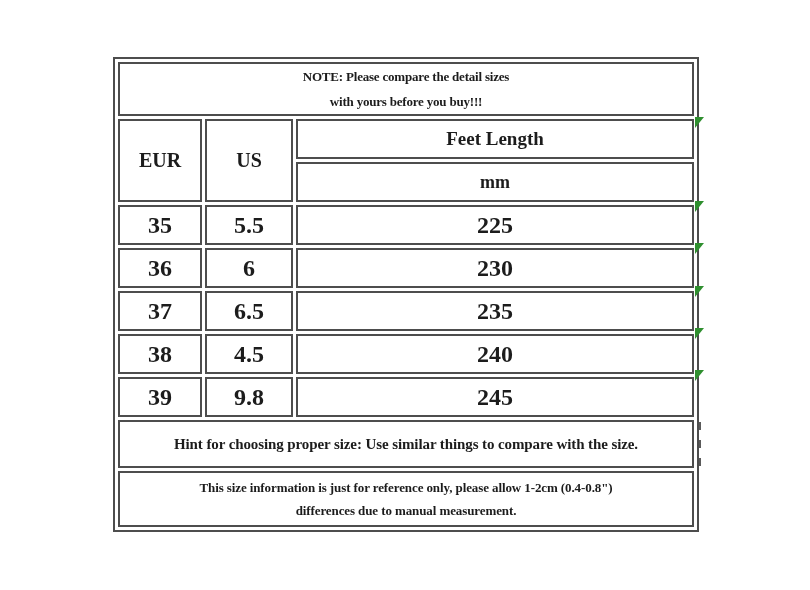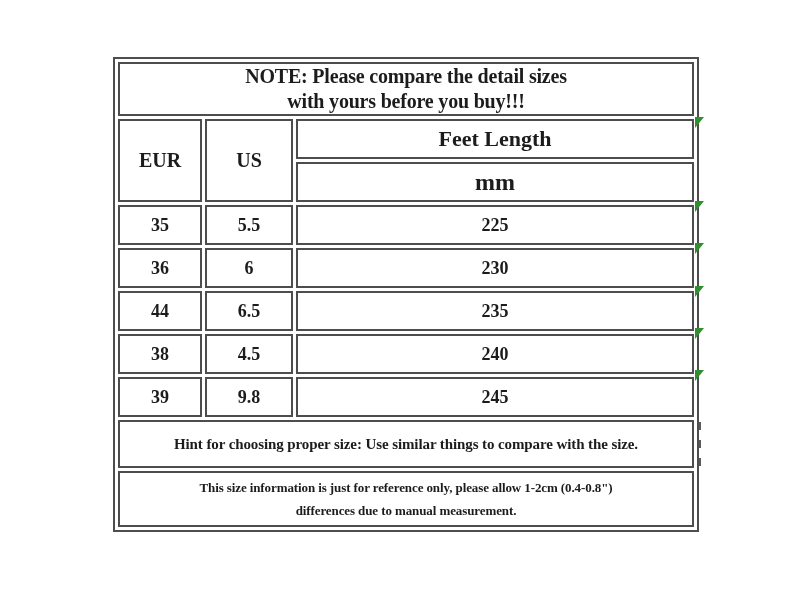--- a/index.html
+++ b/index.html
@@ -33,39 +33,39 @@
     text-align: center;
     vertical-align: middle;
     padding: 0 2px;
     font-weight: bold;
     overflow: hidden;
   }
   col.c-eur { width: 84px; }
   col.c-us  { width: 88px; }
   td.note-cell {
     height: 50px;
-    font-size: 20px;
+    font-size: 13px;
     line-height: 25px;
     letter-spacing: -0.2px;
   }
   td.col-head {
     font-size: 20px;
     margin-left: 20px;
   }
   td.feet-head {
     height: 36px;
-    font-size: 22px;
+    font-size: 19px;
   }
   td.mm-head {
     height: 36px;
-    font-size: 24px;
+    font-size: 18px;
   }
   td.data-cell {
     height: 36px;
-    font-size: 18px;
+    font-size: 24px;
   }
   td.hint-cell {
     height: 44px;
     font-size: 15px;
     letter-spacing: -0.1px;
     white-space: nowrap;
     margin-top: 36px;
   }
   td.disclaimer-cell {
     height: 52px;
@@ -119,21 +119,21 @@
         <td class="data-cell">35</td>
         <td class="data-cell">5.5</td>
         <td class="data-cell">225</td>
       </tr>
       <tr>
         <td class="data-cell">36</td>
         <td class="data-cell">6</td>
         <td class="data-cell">230</td>
       </tr>
       <tr>
-        <td class="data-cell">44</td>
+        <td class="data-cell">37</td>
         <td class="data-cell">6.5</td>
         <td class="data-cell">235</td>
       </tr>
       <tr>
         <td class="data-cell">38</td>
         <td class="data-cell">4.5</td>
         <td class="data-cell">240</td>
       </tr>
       <tr>
         <td class="data-cell">39</td>

